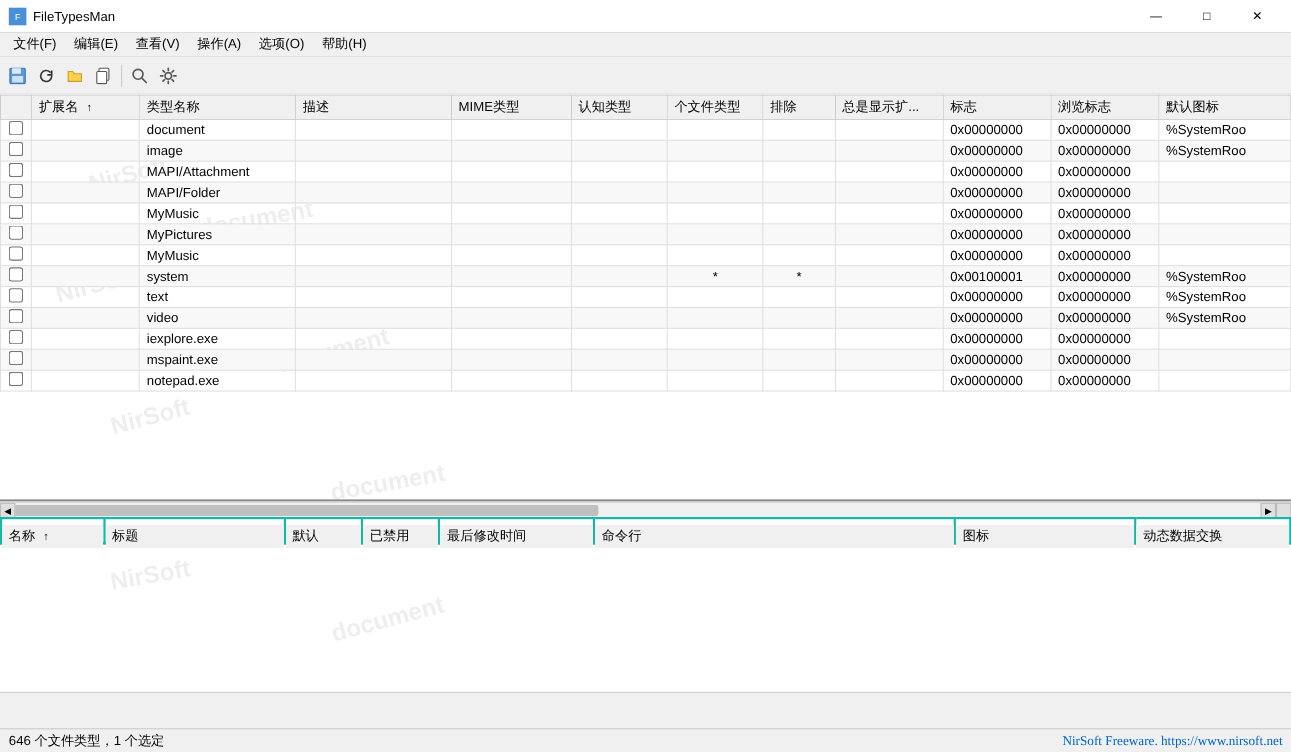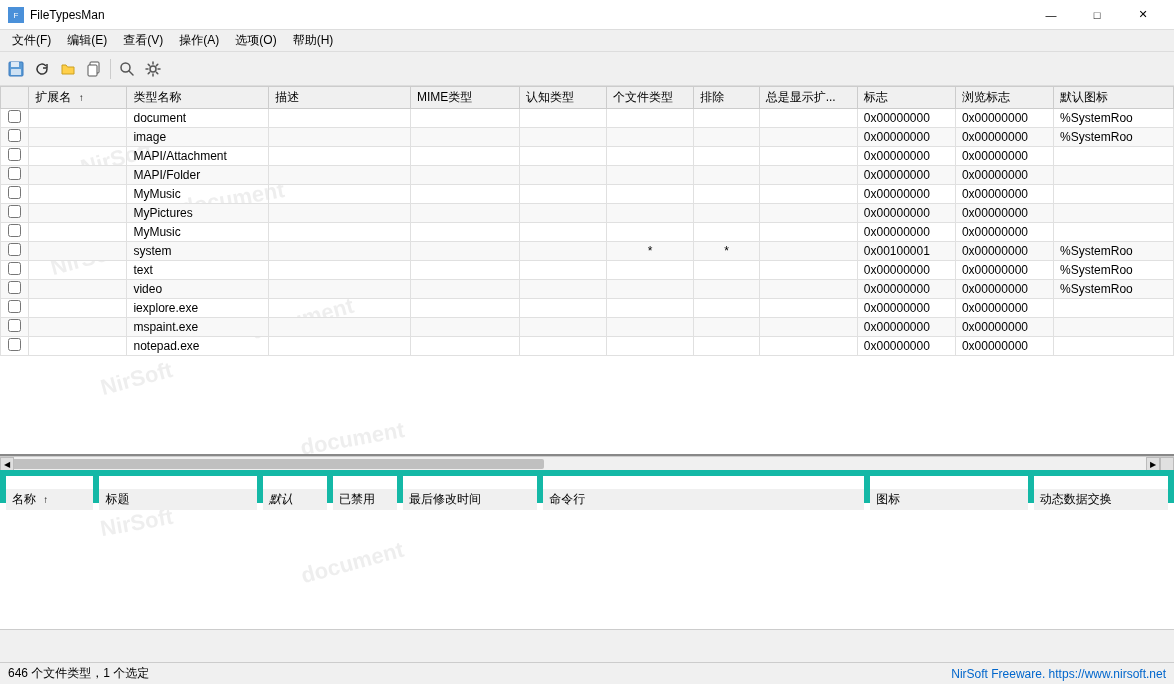--- a/index.html
+++ b/index.html
@@ -61,41 +61,41 @@
     .checkbox-cell { width: 20px; text-align: center; padding: 1px 2px; }
     .sort-arrow { margin-left: 4px; font-size: 10px; }
 
     
     .lower-table-container {
       height: 180px; overflow: auto; background: white;
       border-bottom: 1px solid #ccc;
     }
     .lower-table { width: 100%; border-collapse: collapse; font-size: 12px; }
     .lower-table th {
-      background: #f0f0f0; border: 6px solid #14b8a6; padding: 2px 6px;
-      text-align: left; font-weight: normal; position: sticky; top: 16px; z-index: 1;
+      background: #f0f0f0; border: 2px solid #14b8a6; padding: 2px 6px;
+      text-align: left; font-weight: normal; position: sticky; top: 6px; z-index: 1;
       white-space: nowrap; cursor: pointer;
     }
     .lower-table td { border: 1px solid #e0e0e0; padding: 1px 6px; white-space: nowrap; }
 
     
     .watermark {
       position: absolute; color: rgba(180,180,180,0.35); font-size: 18px;
       font-weight: bold; pointer-events: none; z-index: 0; transform: rotate(-15deg);
       white-space: nowrap;
     }
 
     
     .status-bar {
       display: flex; align-items: center; height: 22px;
       background: #f0f0f0; border-top: 1px solid #ccc;
       padding: 0 8px; font-size: 12px;
     }
     .status-left { flex: 1; }
-    .status-right { color: #0066cc; }
+    .status-right { color: #0066cc; font-family: Liberation Serif, serif; }
 
     
     ::-webkit-scrollbar { width: 12px; height: 12px; }
     ::-webkit-scrollbar-track { background: #f0f0f0; }
     ::-webkit-scrollbar-thumb { background: #c0c0c0; border: 2px solid #f0f0f0; }
     
     
     .hscroll-area {
       background: #f0f0f0; height: 14px; border-top: 1px solid #ccc;
       position: relative; overflow: hidden;
@@ -404,21 +404,21 @@
     <div style="position:absolute; top:0; left:0; right:0; bottom:0; pointer-events:none; overflow:hidden; z-index:0;">
       <div class="watermark" style="top:40px; left:100px; font-size:22px; color:rgba(160,160,160,0.18); transform:rotate(-10deg);">NirSoft</div>
       <div class="watermark" style="top:80px; left:300px; font-size:22px; color:rgba(160,160,160,0.18); transform:rotate(-15deg);">document</div>
     </div>
 
     <table class="lower-table" style="position:relative; z-index:1;">
       <thead>
         <tr>
           <th style="width:80px;">名称 <span class="sort-arrow">↑</span></th>
           <th style="width:140px;">标题</th>
-          <th style="width:60px;font-style:italic;">默认</th>
+          <th style="width:60px;">默认</th>
           <th style="width:60px;">已禁用</th>
           <th style="width:120px;">最后修改时间</th>
           <th style="width:280px;">命令行</th>
           <th style="width:140px;">图标</th>
           <th style="width:120px;">动态数据交换</th>
         </tr>
       </thead>
       <tbody id="lower-tbody">
         <tr>
           <td colspan="8" style="height:100px; border:none;"></td>

